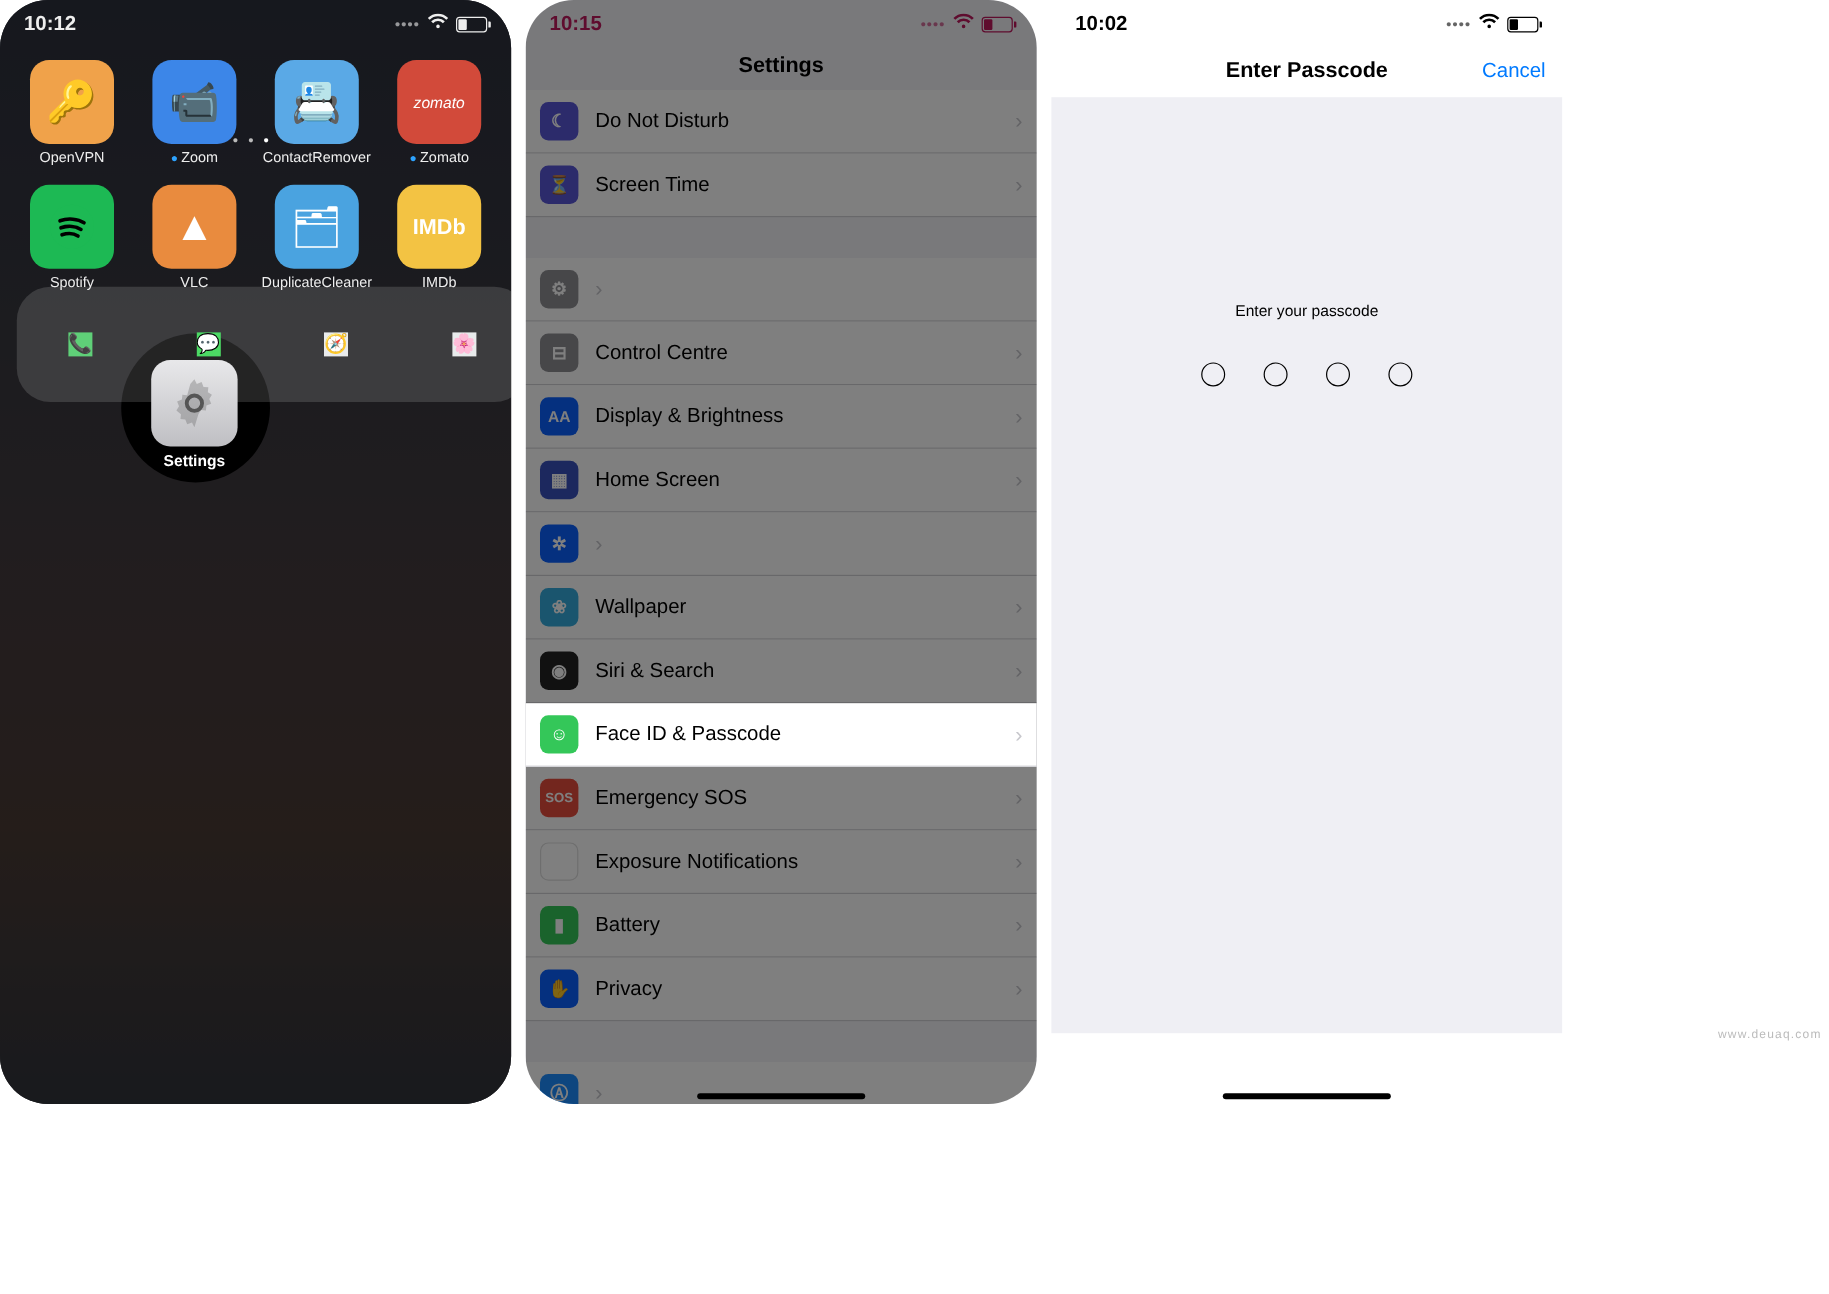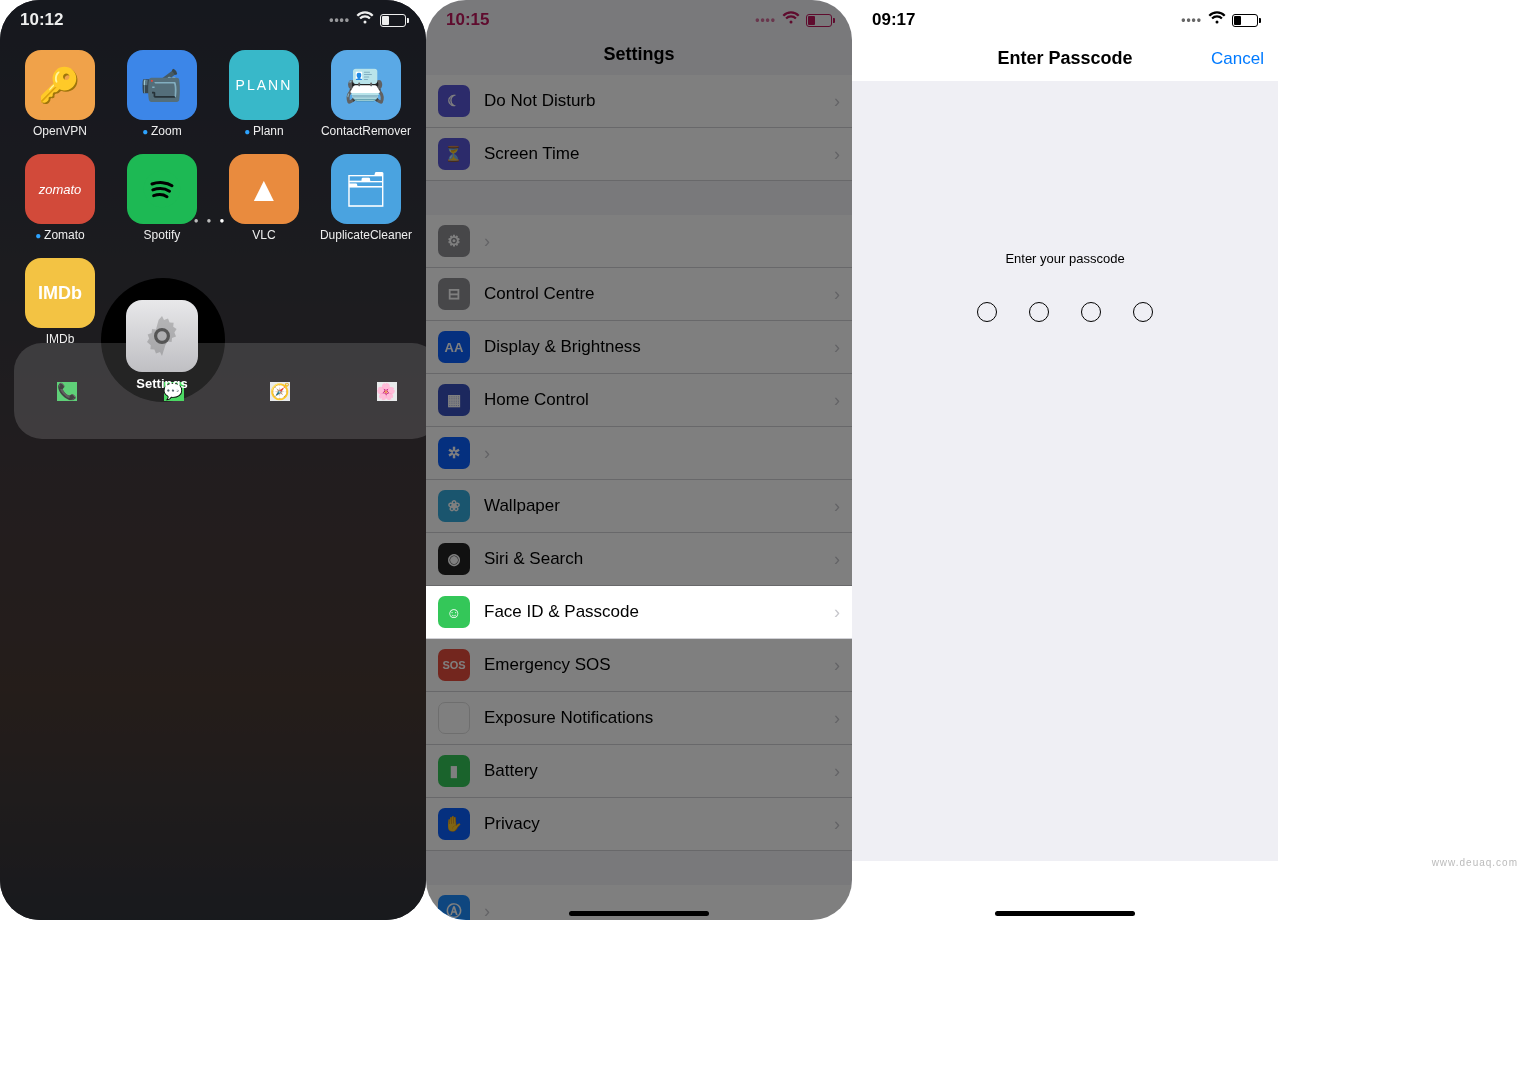--- a/index.html
+++ b/index.html
@@ -4,21 +4,21 @@
 <style>
 * { box-sizing: border-box; margin: 0; padding: 0; }
 body {
   font-family: -apple-system, "Helvetica Neue", Arial, sans-serif;
   background: #fff;
   width: 1524px;
   height: 1078px;
   overflow: hidden;
   position: relative;
 }
-.triptych { display: flex; }
+.triptych { display: flex; gap: 12px; }
 .panel {
   width: 426px;
   height: 920px;
   border-radius: 40px;
   overflow: hidden;
   position: relative;
   background: #f2f2f7;
 }
 
 .status {
@@ -159,24 +159,20 @@
   <div class="grid">
     <div class="app">
           <div class="icon70 c-orange">🔑</div>
           <span class="app-label">OpenVPN</span>
         </div>
     <div class="app">
           <div class="icon70 c-blue">📹</div>
           <span class="app-label blue-dot">Zoom</span>
         </div>
     <div class="app">
-          <div class="icon70 c-teal" style="font-size:14px;letter-spacing:2px">PLANN</div>
-          <span class="app-label blue-dot">Plann</span>
-        </div>
-    <div class="app">
           <div class="icon70 c-lblue">📇</div>
           <span class="app-label">ContactRemover</span>
         </div>
     <div class="app">
           <div class="icon70 c-red" style="font-size:13px;font-style:italic">zomato</div>
           <span class="app-label blue-dot">Zomato</span>
         </div>
     <div class="app">
           <div class="icon70 c-green">
             <svg width="40" height="40" viewBox="0 0 24 24">
@@ -257,21 +253,21 @@
           <div class="rtxt">Control Centre</div>
           <div class="chev">›</div>
         </div>
     <div class="row">
           <div class="ric ri-aa" style="font-size:13px">AA</div>
           <div class="rtxt">Display &amp; Brightness</div>
           <div class="chev">›</div>
         </div>
     <div class="row">
           <div class="ric ri-home">▦</div>
-          <div class="rtxt">Home Control</div>
+          <div class="rtxt">Home Screen</div>
           <div class="chev">›</div>
         </div>
     <div class="row">
           <div class="ric ri-acc">✲</div>
           <div class="chev">›</div>
         </div>
     <div class="row">
           <div class="ric ri-wall">❀</div>
           <div class="rtxt">Wallpaper</div>
           <div class="chev">›</div>
@@ -312,21 +308,21 @@
           <div class="chev">›</div>
         </div>
   </div>
 
   <div class="dim2"></div>
   <div class="home-ind"></div>
 </div>
 
 <div class="panel p3">
   <div class="status">
-    <span>09:17</span>
+    <span>10:02</span>
     <span class="status-right">
       <span class="dots4">••••</span>
       <span><svg width="18" height="14" viewBox="0 0 18 14">
               <path fill="currentColor" d="M9 12.5a1.5 1.5 0 100-3 1.5 1.5 0 000 3zM3.3 6.7a8 8 0 0111.4 0l-1.6 1.6a5.7 5.7 0 00-8.2 0zM.5 3.9a12 12 0 0117 0l-1.6 1.6a9.7 9.7 0 00-13.8 0z"></path>
             </svg></span>
       <span class="battery-icon">
             <span class="fill"></span>
           </span>
     </span>
   </div>

